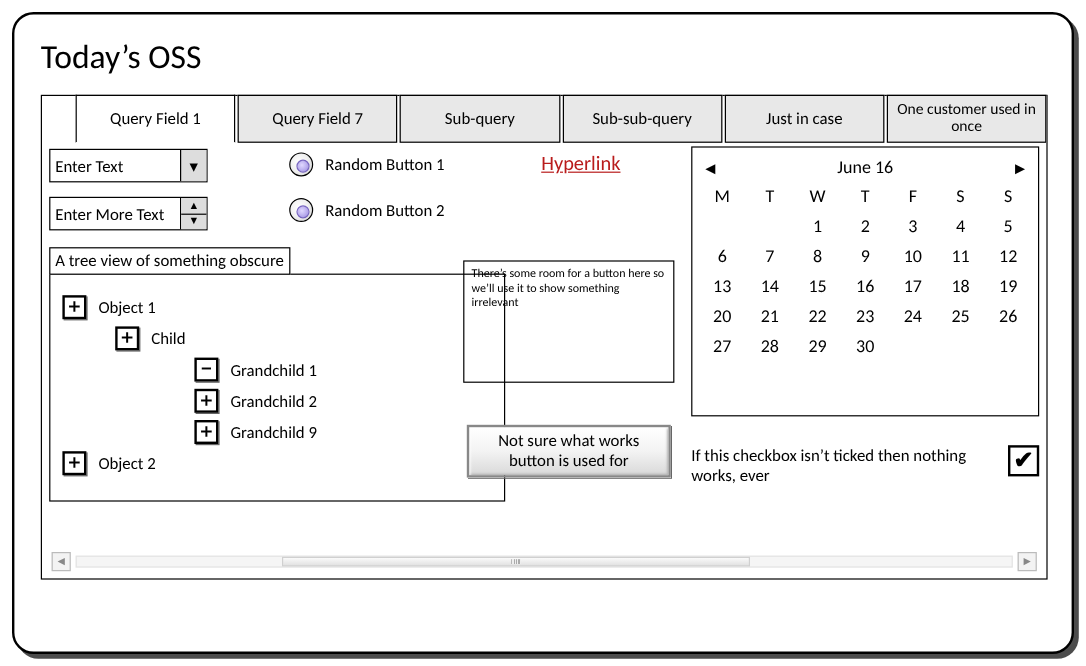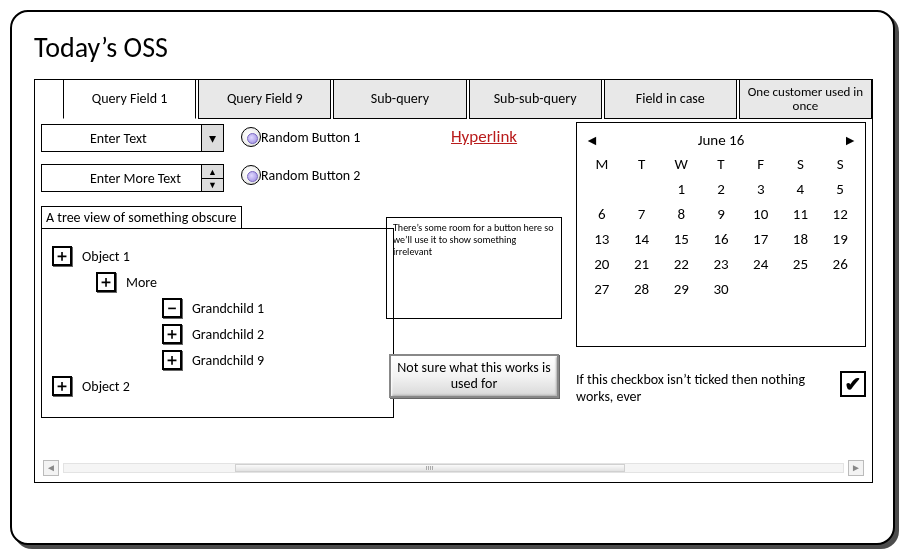--- a/index.html
+++ b/index.html
@@ -61,21 +61,21 @@
     position: absolute;
     top: 44px; left: 6px; right: 6px; bottom: 28px;
   }
   
   .combo, .spinner {
     position: absolute;
     border: 1px solid #000;
     background: #fff;
     display: flex;
     align-items: center;
-    width: 183px; height: 28px; padding-left: 44px;
+    width: 132px; height: 28px;
   }
   .combo { top: 0; left: 0; }
   .spinner { top: 40px; left: 0; }
   .combo span, .spinner span {
     flex: 1; padding: 0 4px;
   }
   .combo .btn, .spinner .btns {
     border-left: 1px solid #000;
     width: 22px;
     height: 100%;
@@ -88,21 +88,21 @@
     font-size: 14px;
   }
   .spinner .btns .sb {
     flex:1; display:flex; align-items:center; justify-content:center;
     background:#ddd; font-size:9px; line-height:1;
   }
   .spinner .btns .sb + .sb { border-top:1px solid #000; }
   
   .radio {
     position: absolute;
-    display: flex; align-items: center; 
+    display: flex; align-items: center; gap: 10px;
   }
   .radio1 { top: 3px; left: 200px; }
   .radio2 { top: 41px; left: 200px; }
   .radio .dot {
     width: 20px; height: 20px; border-radius: 50%;
     border: 1px solid #000;
     background: radial-gradient(circle at 40% 40%, #fff, #f0f0f0 50%, #ccc 100%);
     position: relative;
   }
   .radio .dot::after {
@@ -114,21 +114,21 @@
   }
   
   .link {
     position: absolute; top: 2px; left: 410px;
     color: #b91c1c; text-decoration: underline;
     font-size: 17px;
   }
   
   .tree-wrap {
     position: absolute; top: 82px; left: 0;
-    width: 353px;
+    width: 380px;
   }
   .tree-label {
     border: 1px solid #000;
     padding: 2px 4px;
     display: inline-block;
     position: relative;
     z-index: 2;
     background: #fff;
     font-size: 14px;
   }
@@ -240,30 +240,30 @@
 <div class="window">
   <div class="title">Today’s OSS</div>
 
   <div class="panel">
 
     <div class="tabs">
       <div class="tab active">
           <span>Query Field 1</span>
         </div>
       <div class="tab">
-          <span>Query Field 9</span>
+          <span>Query Field 7</span>
         </div>
       <div class="tab">
           <span>Sub-query</span>
         </div>
       <div class="tab">
           <span>Sub-sub-query</span>
         </div>
       <div class="tab">
-          <span>Field in case</span>
+          <span>Just in case</span>
         </div>
       <div class="tab">
           <span>One customer used in once</span>
         </div>
     </div>
 
     <div class="content">
 
       <div class="combo">
         <span>Enter Text</span>
@@ -291,21 +291,21 @@
 
       <div class="tree-wrap">
         <div class="tree-label">A tree view of something obscure</div>
         <div class="tree-box">
           <div class="tree-row">
             <div class="exp">＋</div>
             <span>Object 1</span>
           </div>
           <div class="tree-row indent1">
             <div class="exp">＋</div>
-            <span>More</span>
+            <span>Child</span>
           </div>
           <div class="tree-row indent2">
             <div class="exp">－</div>
             <span>Grandchild 1</span>
           </div>
           <div class="tree-row indent2">
             <div class="exp">＋</div>
             <span>Grandchild 2</span>
           </div>
           <div class="tree-row indent2">
@@ -315,21 +315,21 @@
           <div class="tree-row">
             <div class="exp">＋</div>
             <span>Object 2</span>
           </div>
         </div>
       </div>
 
       <div class="info-box">There’s some room for a button  here so we’ll use it to show something irrelevant</div>
 
       <div class="mystery">
-        <span>Not sure what this works is used for</span>
+        <span>Not sure what works button is used for</span>
       </div>
 
       <div class="cal">
         <div class="cal-head">
           <span class="arrow">◄</span>
           <span>June 16</span>
           <span class="arrow">►</span>
         </div>
         <div class="cal-grid" id="cal-grid">
             <div class="hd">M</div>

